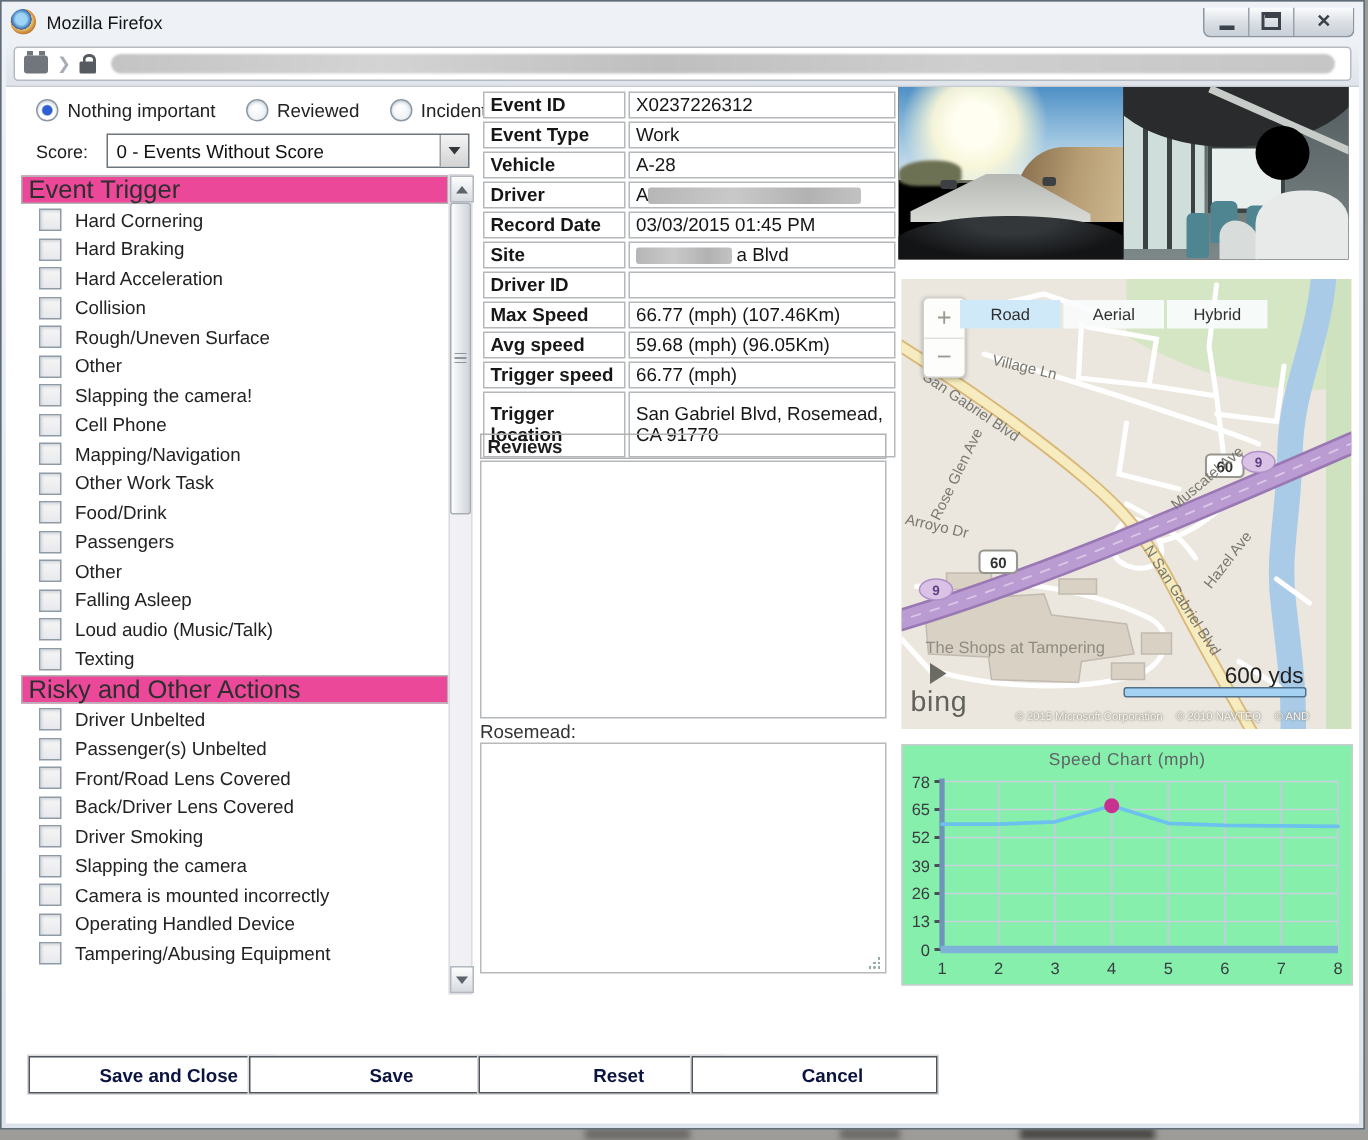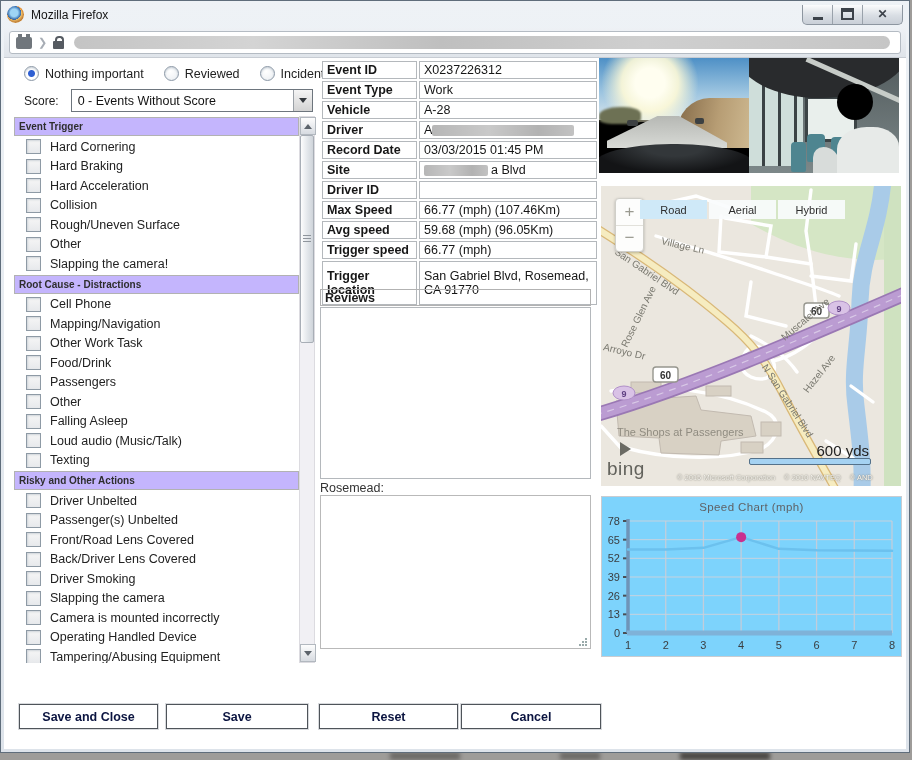--- a/index.html
+++ b/index.html
@@ -51,22 +51,22 @@
   .radio-opt.selected .radio-circle{background:radial-gradient(circle,#2e5fd2 0 3px,#fff 4px);}
   .score-row{position:absolute;left:20px;top:31px;display:flex;align-items:center;gap:12px;}
   .dropdown{width:240px;height:21px;border:1px solid #6d757d;background:#fff;display:flex;align-items:center;}
   .dropdown-value{flex:1;padding:0 6px;font-size:12.5px;color:#111;white-space:nowrap;overflow:hidden;}
   .dropdown-btn{width:18px;height:100%;border-left:1px solid #9aa0a6;
     background:linear-gradient(#f4f4f4,#d3d3d3);display:flex;align-items:center;justify-content:center;}
   .dropdown-arrow{width:0;height:0;border-left:4px solid transparent;border-right:4px solid transparent;border-top:5px solid #33373c;}
 
   
   .checklist{position:absolute;left:10px;top:58px;width:285px;height:547px;overflow:hidden;}
-  .section-header{height:15px;border:1px solid #b2b2b2;background:#c4b5fd;color:#2e2e2e;
-    padding:1px 4px;font-size:10px;display:flex;align-items:center;margin:1px 0;font-weight:bold;}
+  .section-header{height:15px;border:1px solid #b2b2b2;background:#ec4899;color:#2e2e2e;
+    padding:1px 4px;font-size:17px;display:flex;align-items:center;margin:1px 0;}
   .check-item{height:19.5px;display:flex;align-items:center;gap:9px;padding-left:12px;}
   .checkbox{width:13px;height:13px;border:1px solid #8e9aa5;flex:0 0 auto;
     background:linear-gradient(#f6f6f6,#e7e9ec);box-shadow:inset 1px 1px 2px #cfd4da;}
   .check-label{font-size:12.5px;color:#222;white-space:nowrap;}
 
   
   .scrollbar{position:absolute;left:295px;top:58px;width:16px;height:547px;background:#f1f0f4;
     border:1px solid #dcdbe0;box-sizing:border-box;}
   .sb-btn{position:absolute;left:0;width:14px;height:16px;background:linear-gradient(#fdfdfd,#d7dbe1);
     border:1px solid #b2b8bf;display:flex;align-items:center;justify-content:center;}
@@ -154,28 +154,28 @@
   .bing-tri{width:0;height:0;border-top:7px solid transparent;border-bottom:7px solid transparent;
     border-left:11px solid #6b6b64;}
   .map-copy{position:absolute;left:76px;top:287px;display:flex;gap:9px;font-size:7.5px;
     color:#faf8f2;text-shadow:0 0 2px #8b887e,0 0 1px #8b887e;}
   .map-scale-label{position:absolute;left:148px;top:256px;width:120px;text-align:right;
     font-size:15px;color:#222;}
   .map-scale-bar{position:absolute;left:148px;top:272px;width:120px;height:5px;background:#a5d2f2;
     border:1px solid #54718a;border-radius:2px;}
 
   
-  .chart-panel{position:absolute;left:597px;top:438px;width:299px;height:159px;border:1px solid #c9ccd1;background:#7dd3fc;}
+  .chart-panel{position:absolute;left:597px;top:438px;width:299px;height:159px;border:1px solid #c9ccd1;background:#86efac;}
   .chart-title{position:absolute;left:0;right:0;top:4px;text-align:center;font-size:11.5px;color:#5f6266;letter-spacing:.4px;}
   .chart-panel svg{position:absolute;left:0;top:18px;}
 
   
   .footer-btn{position:absolute;top:646px;height:23px;background:#fff;border:1px solid #4f545a;
     box-shadow:inset 0 0 0 1px #fff,0 0 0 1px #d8dadd;display:flex;align-items:center;justify-content:center;
-    font-size:12.5px;font-weight:bold;color:#0b1440;}
+    font-size:12.5px;font-weight:bold;color:#0b1440;padding-left:24px;}
   .btn-saveclose{left:15px;width:137px;}
   .btn-save{left:162px;width:140px;}
   .btn-reset{left:315px;width:137px;}
   .btn-cancel{left:457px;width:138px;}
 </style>
 </head>
 <body>
 
 <div class="stage">
   <div class="desktop-blob" style="left:390px;top:752px;width:70px;height:8px;"></div>
@@ -259,21 +259,20 @@
             <span class="check-label">Rough/Uneven Surface</span>
           </div>
         <div class="check-item">
             <span class="checkbox"></span>
             <span class="check-label">Other</span>
           </div>
         <div class="check-item">
             <span class="checkbox"></span>
             <span class="check-label">Slapping the camera!</span>
           </div>
-        <div class="section-header">Root Cause - Distractions</div>
         <div class="check-item">
             <span class="checkbox"></span>
             <span class="check-label">Cell Phone</span>
           </div>
         <div class="check-item">
             <span class="checkbox"></span>
             <span class="check-label">Mapping/Navigation</span>
           </div>
         <div class="check-item">
             <span class="checkbox"></span>
@@ -489,21 +488,21 @@
           </g>
         </svg>
 
         <div class="map-label" style="left:60px;top:54px;transform:rotate(13deg);">Village Ln</div>
         <div class="map-label" style="left:18px;top:60px;transform:rotate(34deg);transform-origin:left top;">San Gabriel Blvd</div>
         <div class="map-label" style="left:18px;top:158px;transform:rotate(-64deg);transform-origin:left top;">Rose Glen Ave</div>
         <div class="map-label" style="left:2px;top:160px;transform:rotate(13deg);">Arroyo Dr</div>
         <div class="map-label" style="left:178px;top:148px;transform:rotate(-40deg);transform-origin:left top;">Muscatel Ave</div>
         <div class="map-label" style="left:200px;top:202px;transform:rotate(-52deg);transform-origin:left top;">Hazel Ave</div>
         <div class="map-label" style="left:168px;top:176px;transform:rotate(57deg);transform-origin:left top;">N San Gabriel Blvd</div>
-        <div class="shops-label">The Shops at Passengers</div>
+        <div class="shops-label">The Shops at Tampering</div>
 
         <div class="map-zoom">
           <div class="map-zoom-btn">+</div>
           <div class="map-zoom-btn">−</div>
         </div>
         <div class="map-views">
           <div class="map-view-btn selected">Road</div>
           <div class="map-view-btn">Aerial</div>
           <div class="map-view-btn">Hybrid</div>
         </div>

